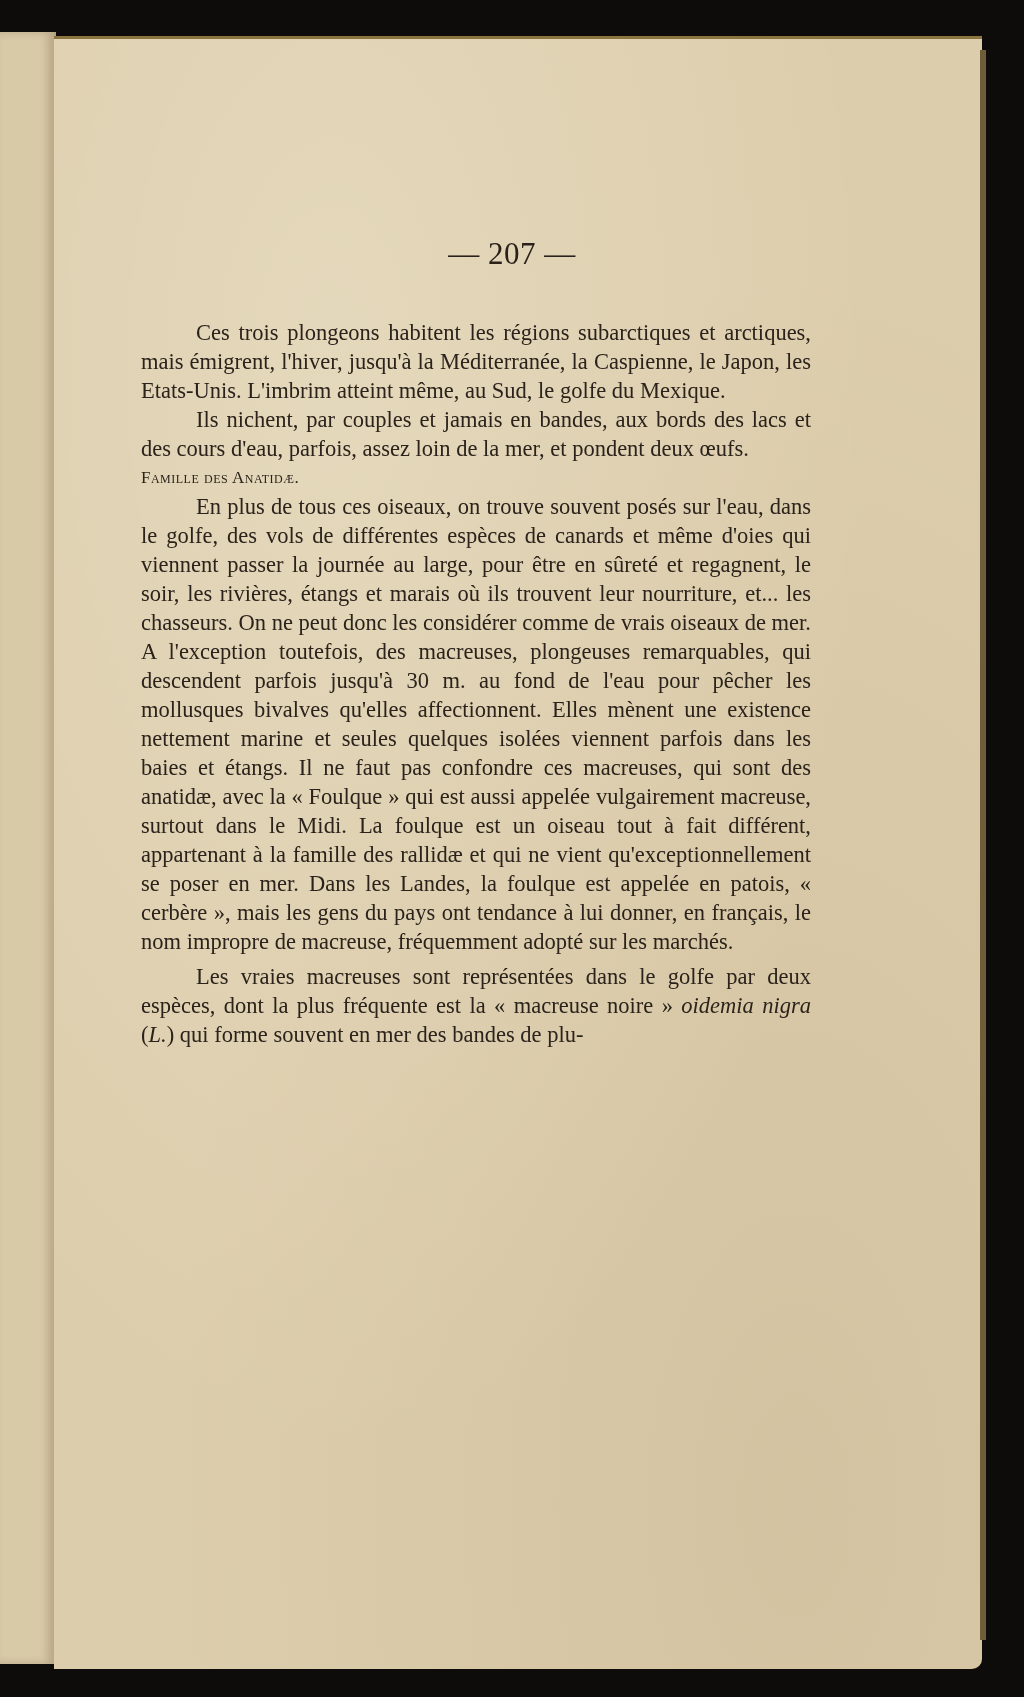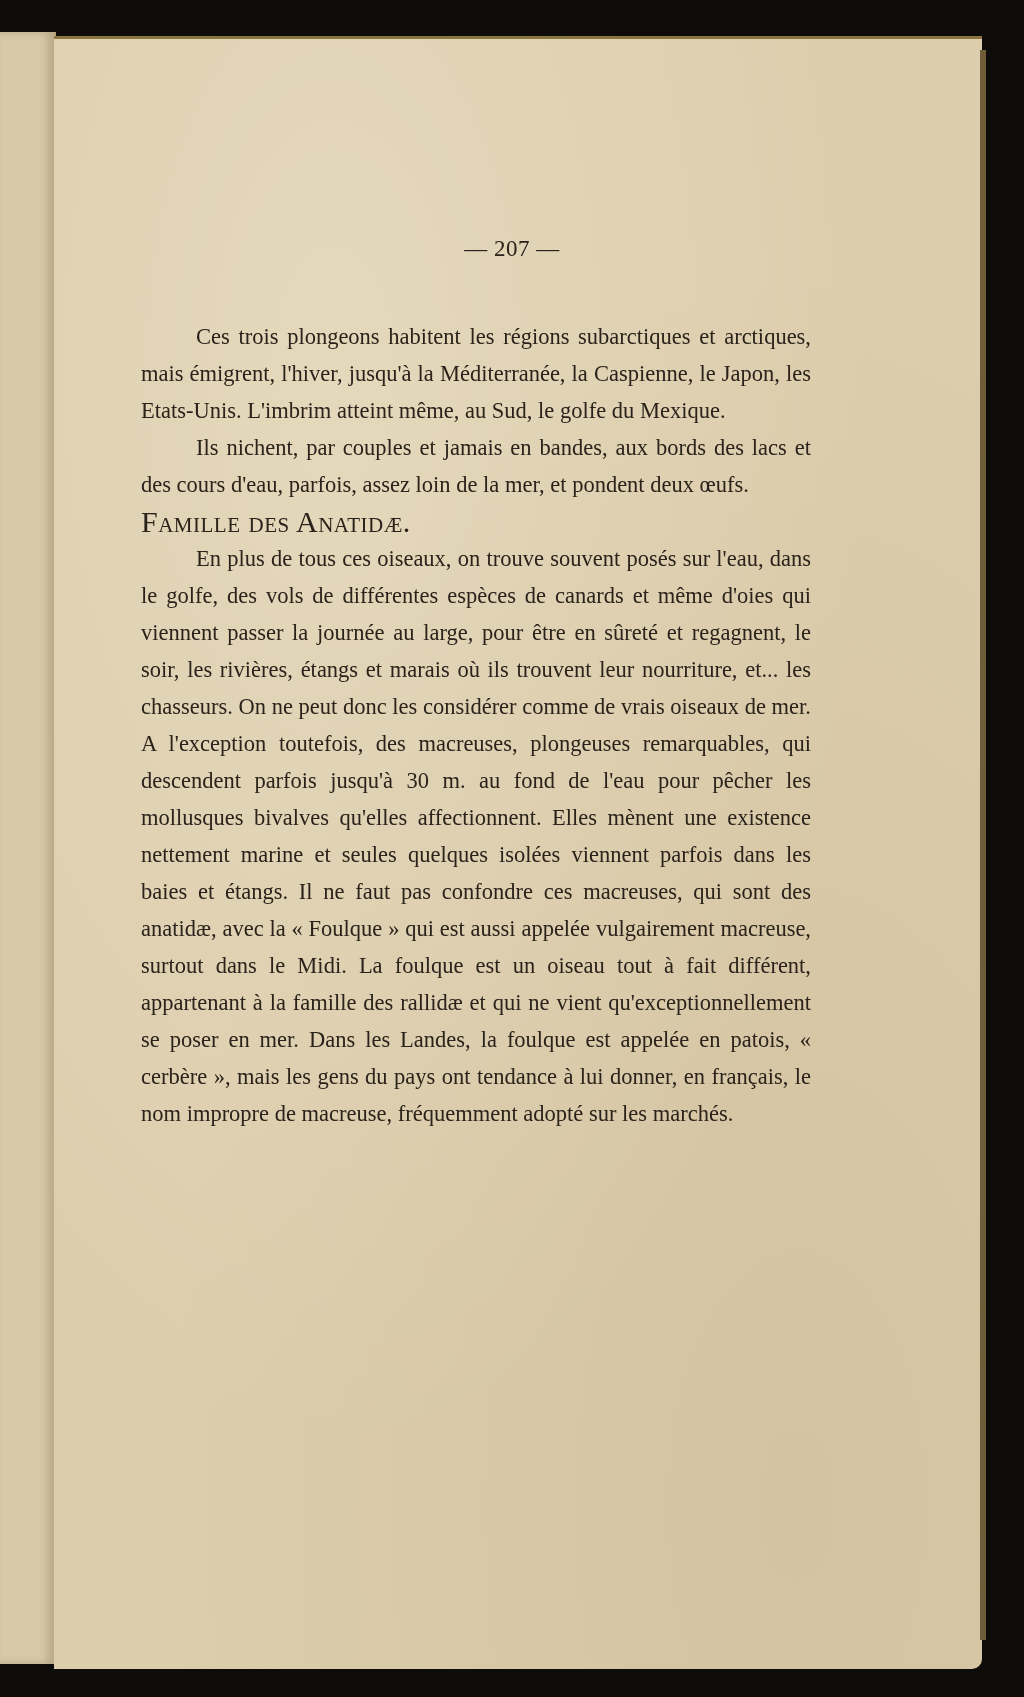--- a/index.html
+++ b/index.html
@@ -20,45 +20,46 @@
       radial-gradient(ellipse at 80% 90%, rgba(150,120,80,0.12), transparent 60%);
     border-top: 3px solid #8a7440;
     border-radius: 0 0 10px 0;
   }
   .right-edge {
     position: absolute; left: 980px; top: 50px; width: 6px; height: 1590px;
     background: #6e5d38;
   }
   .page-number {
     position: absolute; left: 0; right: 0; top: 236px; text-align: center;
-    font-size: 23px; color: #2a221a; letter-spacing: 0.5px;
+    font-size: 31px; color: #2a221a; letter-spacing: 0.5px;
   }
   .text-block {
     position: absolute; left: 141px; width: 670px; top: 318px;
-    color: #2b231b; font-size: 22.5px; line-height: 37px;
+    color: #2b231b; font-size: 22.5px; line-height: 29px;
     text-align: justify;
   }
   .text-block p { margin: 0; text-indent: 55px; }
   .section-heading {
     text-align: center; font-weight: bold; font-size: 21px; letter-spacing: 0.5px;
     margin: 20px 0 14px 0; text-indent: 0 !important;
   }
   .family-heading {
-    font-variant: small-caps; font-size: 30px; margin: 0 0 16px 0; letter-spacing: 0.5px;
+    font-variant: small-caps; font-size: 17px; margin: 0 0 16px 0; letter-spacing: 0.5px;
   }
   .italic { font-style: italic; }
   .p-last { margin-top: 6px !important; }
 </style>
 </head>
 <body>
 
 <div class="left-leaf"></div>
 <div class="page"></div>
 <div class="right-edge"></div>
 
 <div class="page-number">— 207 —</div>
 
 <div class="text-block">
   <p>Ces trois plongeons habitent les régions subarctiques et arctiques, mais émigrent, l'hiver, jusqu'à la Méditerranée, la Caspienne, le Japon, les Etats-Unis. L'imbrim atteint même, au Sud, le golfe du Mexique.</p>
   <p>Ils nichent, par couples et jamais en bandes, aux bords des lacs et des cours d'eau, parfois, assez loin de la mer, et pondent deux œufs.</p>
   <p class="family-heading" style="text-indent:0">Famille des Anatidæ.</p>
   <p>En plus de tous ces oiseaux, on trouve souvent posés sur l'eau, dans le golfe, des vols de différentes espèces de canards et même d'oies qui viennent passer la journée au large, pour être en sûreté et regagnent, le soir, les rivières, étangs et marais où ils trouvent leur nourriture, et... les chasseurs. On ne peut donc les considérer comme de vrais oiseaux de mer. A l'exception toutefois, des macreuses, plongeuses remarquables, qui descendent parfois jusqu'à 30 m. au fond de l'eau pour pêcher les mollusques bivalves qu'elles affectionnent. Elles mènent une existence nettement marine et seules quelques isolées viennent parfois dans les baies et étangs. Il ne faut pas confondre ces macreuses, qui sont des anatidæ, avec la « Foulque » qui est aussi appelée vulgairement macreuse, surtout dans le Midi. La foulque est un oiseau tout à fait différent, appartenant à la famille des rallidæ et qui ne vient qu'exceptionnellement se poser en mer. Dans les Landes, la foulque est appelée en patois, « cerbère », mais les gens du pays ont tendance à lui donner, en français, le nom impropre de macreuse, fréquemment adopté sur les marchés.</p>
+  <p class="p-last"><span>Les vraies macreuses sont représentées dans le golfe par deux espèces, dont la plus fréquente est la « macreuse noire » </span><span class="italic">oidemia nigra</span><span> (</span><span class="italic">L.</span><span>) qui forme souvent en mer des bandes de plu-</span></p>
 </div>
 
 </body></html>

